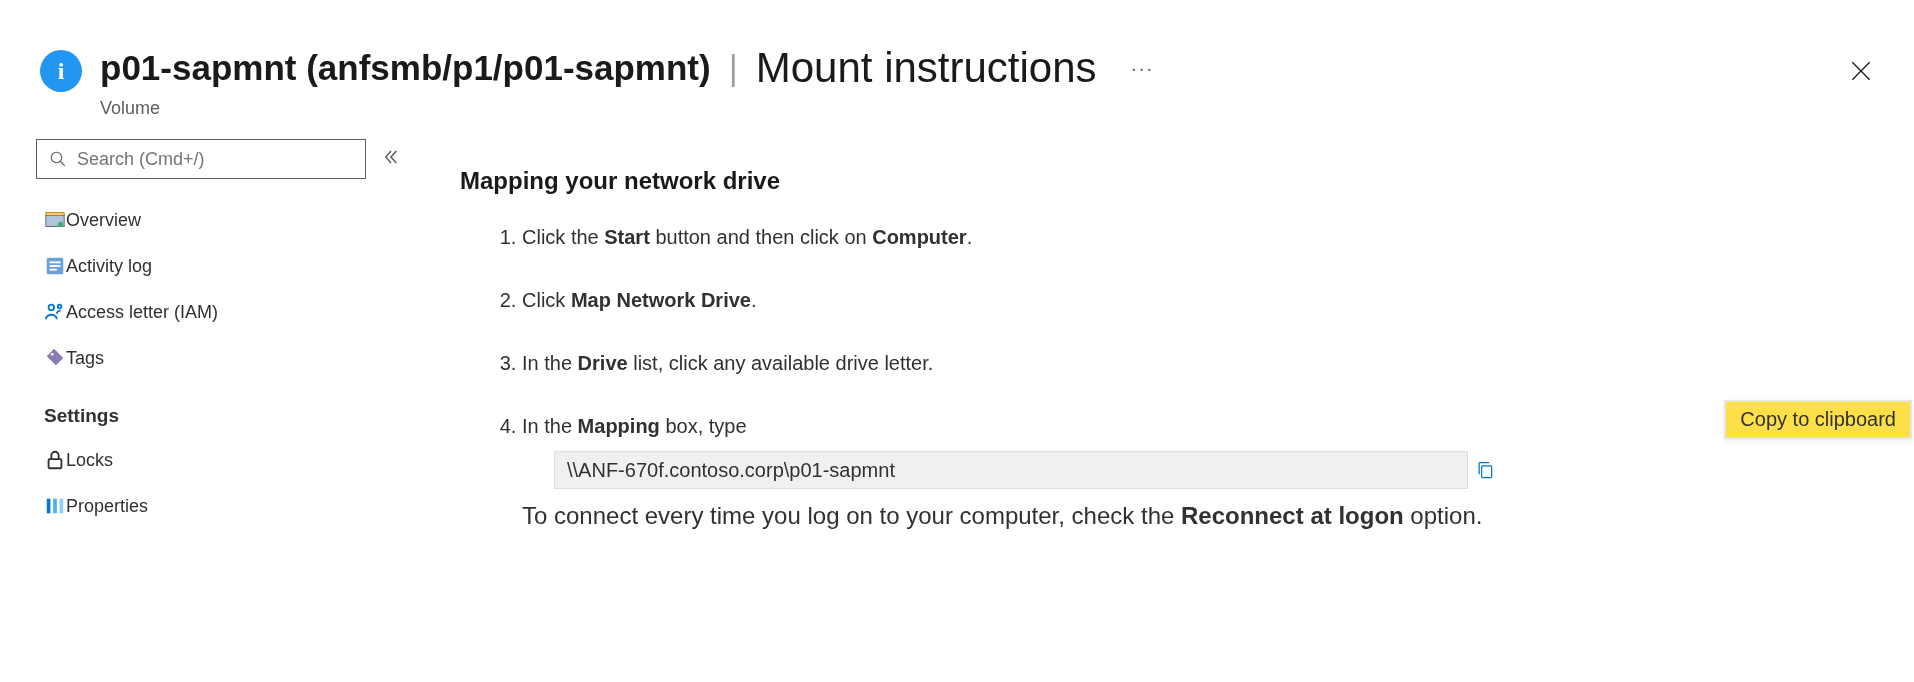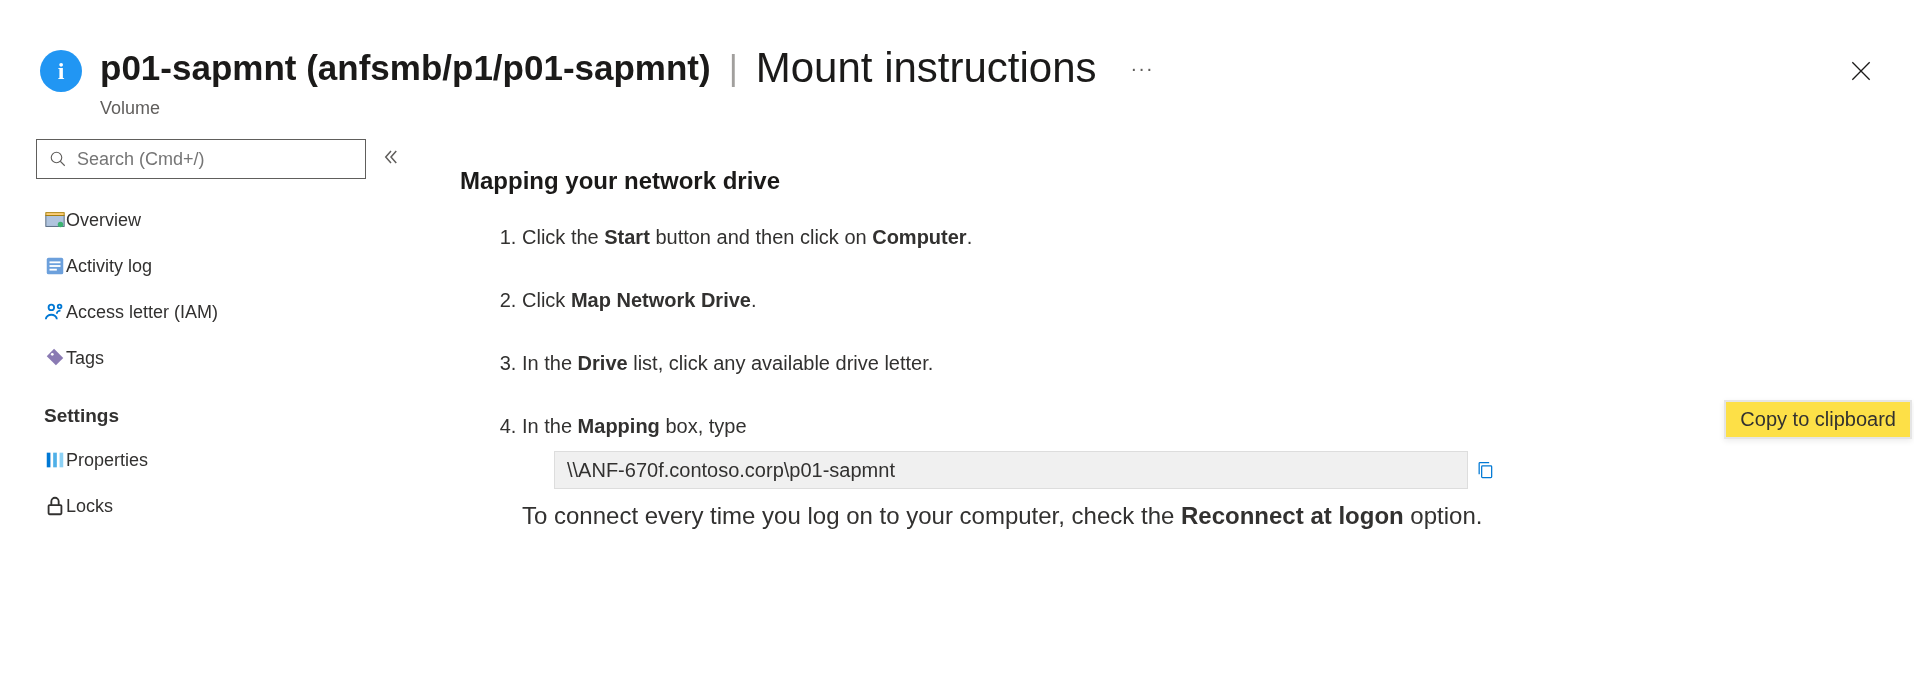--- a/index.html
+++ b/index.html
@@ -129,37 +129,37 @@
               <circle cx="9" cy="8" r="1.5" fill="#fff"></circle>
             </svg>
         </span>
         <span>Tags</span>
       </div>
 
       <div class="section-header">Settings</div>
 
       <div class="nav-item">
         <span class="nav-icon">
+          <svg viewBox="0 0 24 24" stroke="#323130" fill="none" stroke-width="2">
+              <rect x="5" y="11" width="14" height="10" rx="1"></rect>
+              <path d="M8 11 V7 a4 4 0 0 1 8 0 V11"></path>
+            </svg>
+        </span>
+        <span>Locks</span>
+      </div>
+
+      <div class="nav-item">
+        <span class="nav-icon">
           <svg viewBox="0 0 24 24">
               <rect x="3" y="4" width="4" height="16" fill="#0078d4"></rect>
               <rect x="10" y="4" width="4" height="16" fill="#50b0e8"></rect>
               <rect x="17" y="4" width="4" height="16" fill="#8cd1f5"></rect>
             </svg>
         </span>
         <span>Properties</span>
-      </div>
-
-      <div class="nav-item">
-        <span class="nav-icon">
-          <svg viewBox="0 0 24 24" stroke="#323130" fill="none" stroke-width="2">
-              <rect x="5" y="11" width="14" height="10" rx="1"></rect>
-              <path d="M8 11 V7 a4 4 0 0 1 8 0 V11"></path>
-            </svg>
-        </span>
-        <span>Locks</span>
       </div>
     </nav>
 
     <main class="content">
       <h2 class="content-heading">Mapping your network drive</h2>
       <ol class="steps">
         <li>
           <span>Click the </span><span class="bold">Start</span><span> button and then click on </span><span class="bold">Computer</span><span>.</span>
         </li>
         <li>

